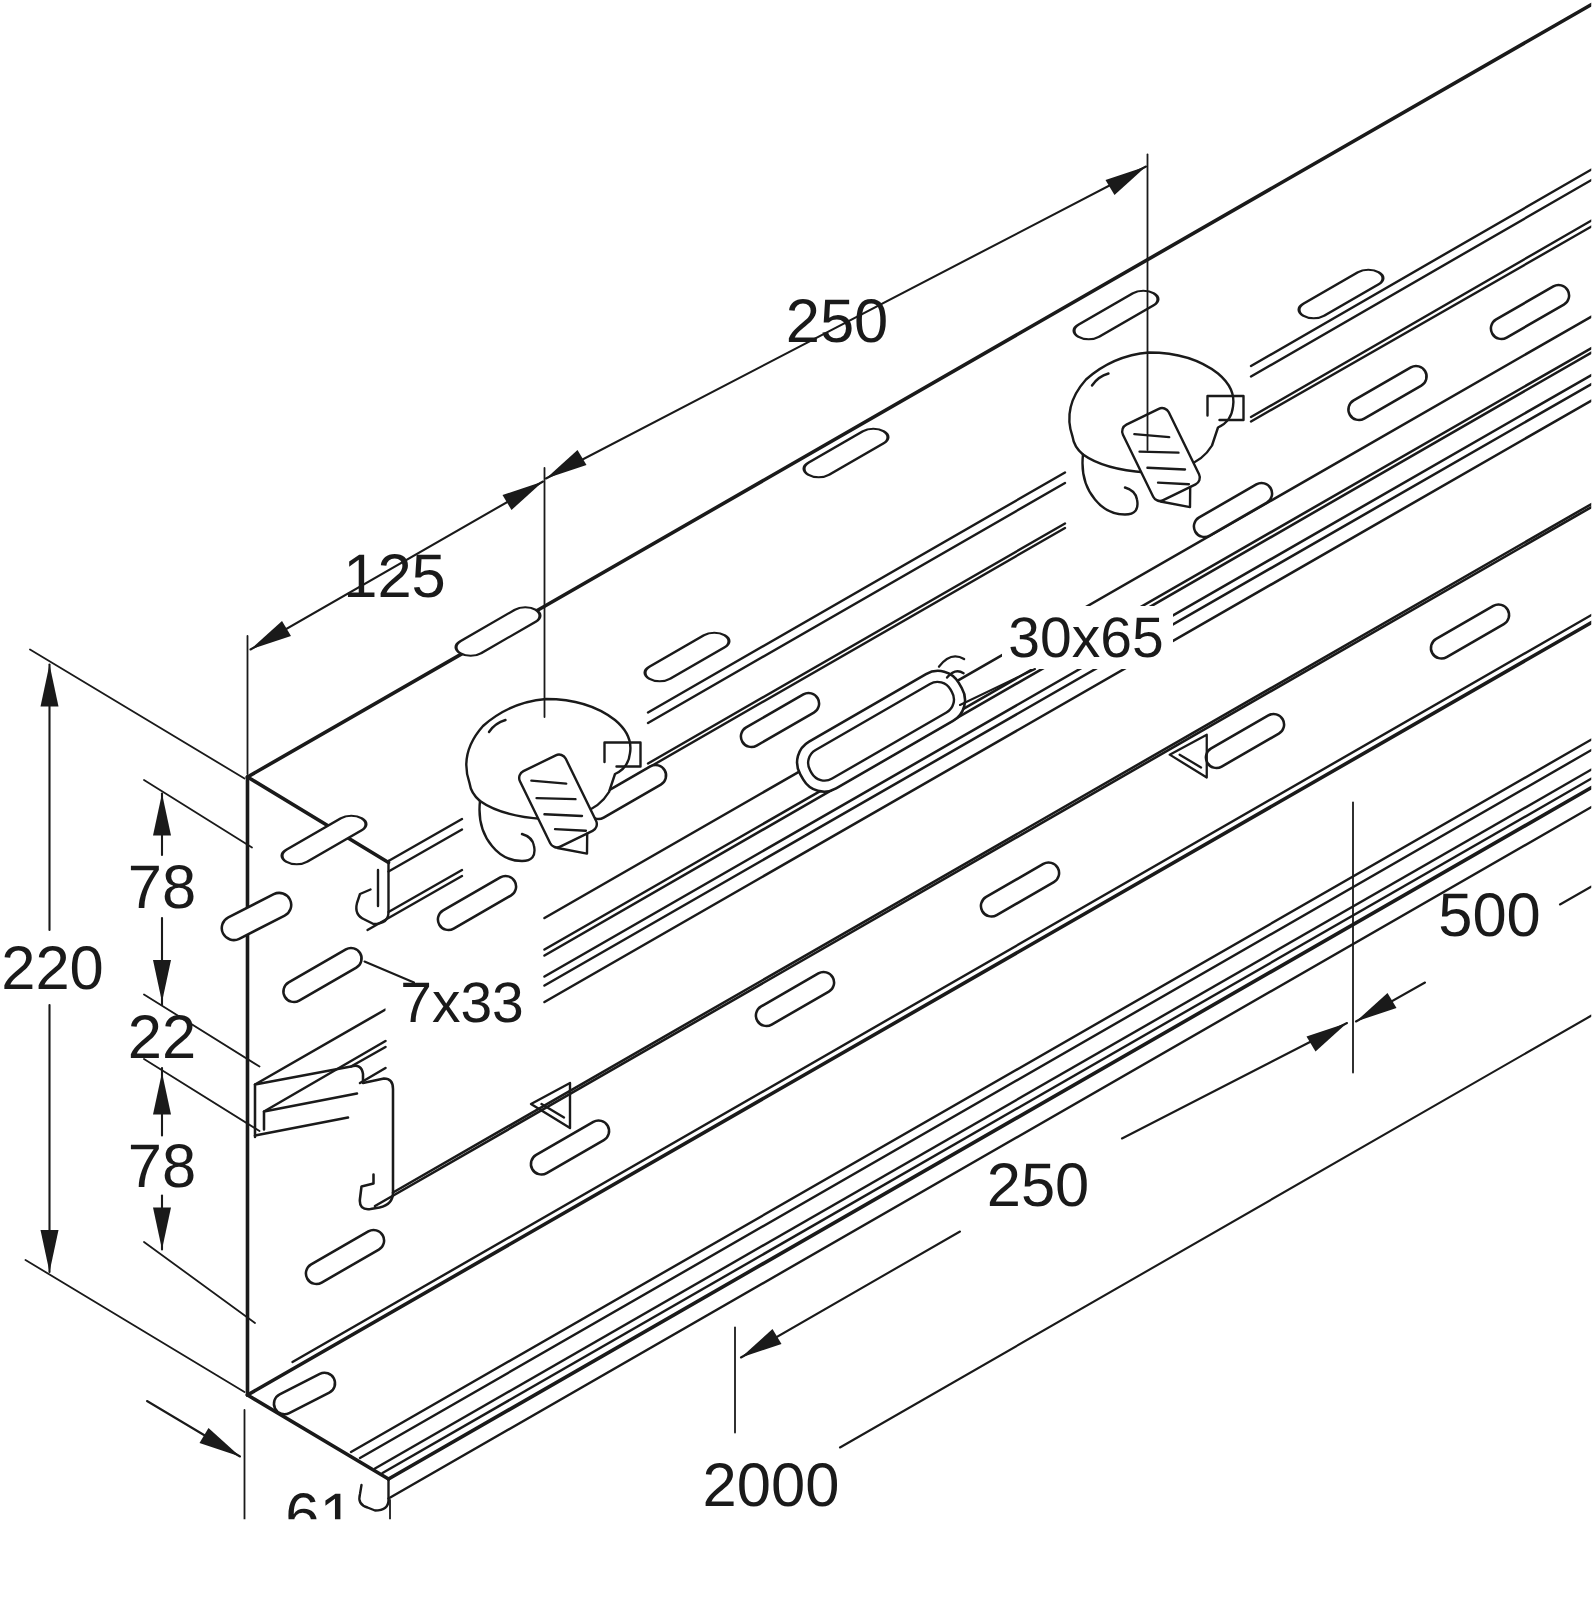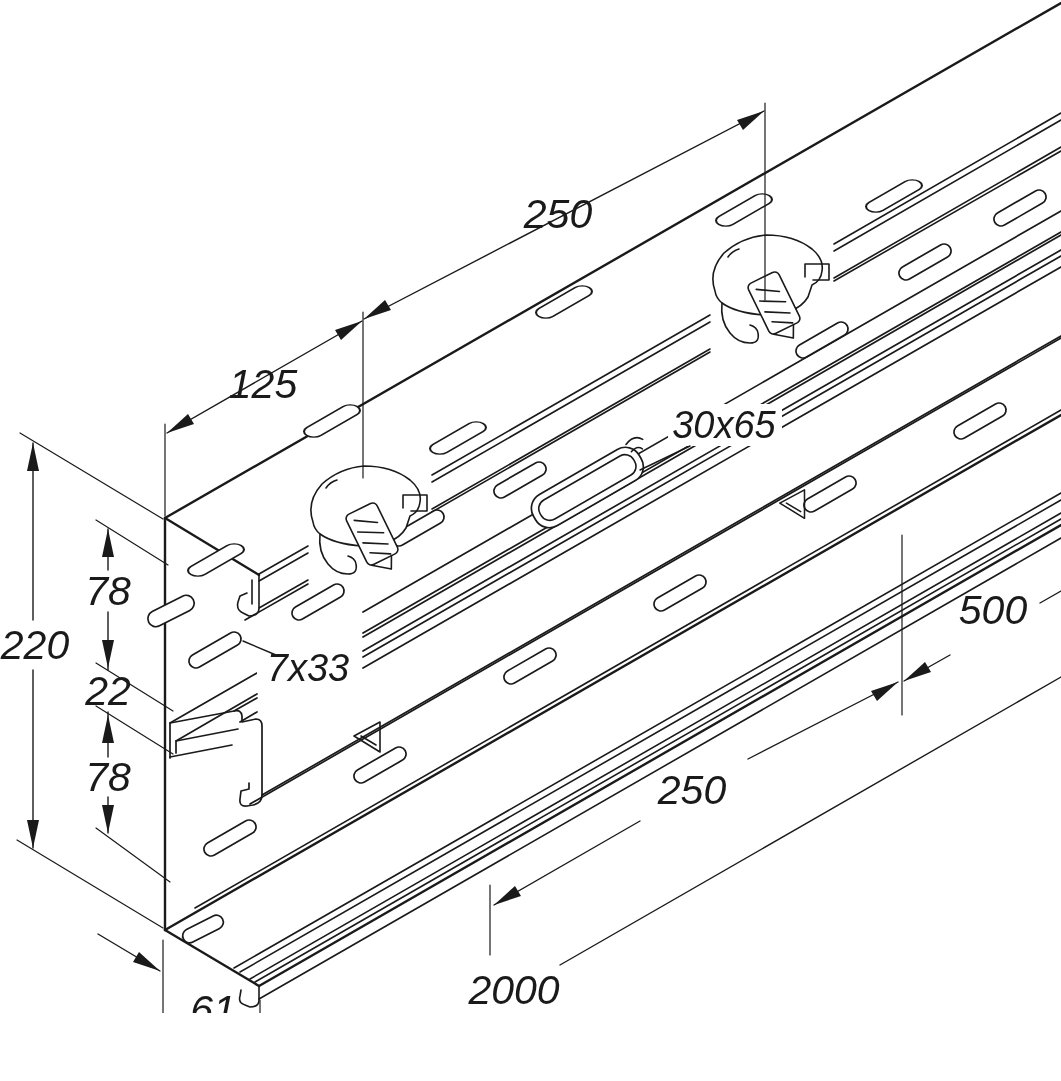--- a/index.html
+++ b/index.html
@@ -1,16 +1,16 @@
 <!DOCTYPE html>
 <html><head>
 <meta charset="utf-8">
 <style>
   html,body{margin:0;padding:0;background:#fff;}
-  .stage{width:1061px;height:1013px;position:relative;background:#fff;overflow:hidden;font-style:italic;}
+  .stage{width:1061px;height:1013px;position:relative;background:#fff;overflow:hidden;}
   svg{display:block;}
   .main{stroke:#1a1a1a;stroke-width:2.4;fill:none;stroke-linecap:round;stroke-linejoin:round;}
   .det{stroke:#1a1a1a;stroke-width:1.6;fill:none;stroke-linecap:round;stroke-linejoin:round;}
   .rail{stroke:#1a1a1a;stroke-width:1.7;fill:none;stroke-linecap:round;stroke-linejoin:round;}
   .slot{stroke:#1a1a1a;stroke-width:1.7;fill:#fff;}
   .dim{stroke:#1a1a1a;stroke-width:1.4;fill:none;stroke-linecap:round;}
   .ext{stroke:#1a1a1a;stroke-width:1.2;fill:none;stroke-linecap:round;}
   .arr{fill:#1a1a1a;stroke:none;}
   .mask{fill:#fff;stroke:none;}
   .wfill{fill:#fff;}

